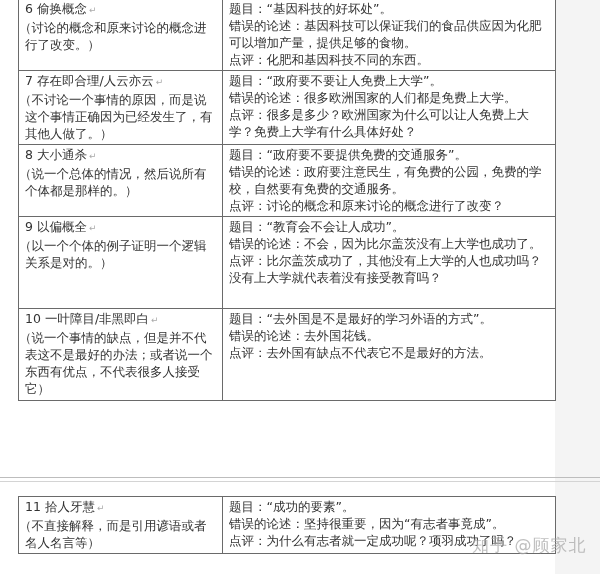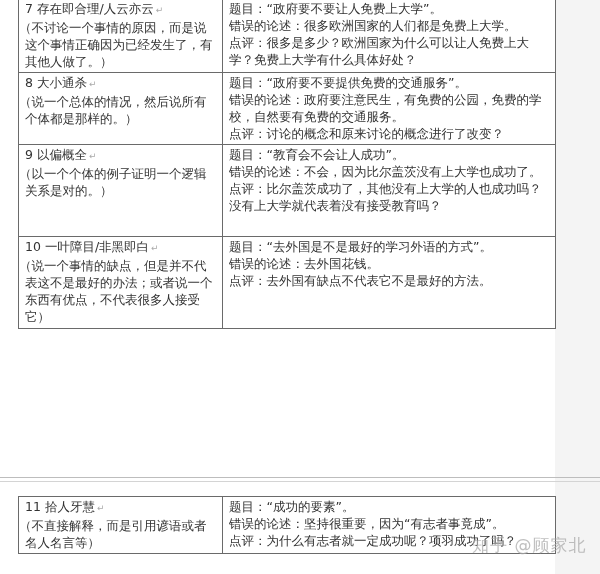--- a/index.html
+++ b/index.html
@@ -51,20 +51,31 @@
 <body>
 
 <div class="page-margin"></div>
 
 <table class="doc" style="top:-2px;">
   <colgroup>
       <col class="c1">
       <col class="c2">
     </colgroup>
   <tbody>
+    <tr style="height:72px;">
+      <td>
+        <span class="title"><span>6</span> <span>偷换概念</span><span class="mark">↵</span></span>
+        <span class="desc">（讨论的概念和原来讨论的概念进行了改变。）</span>
+      </td>
+      <td>
+        <span class="line">题目：“基因科技的好坏处”。</span>
+        <span class="line">错误的论述：基因科技可以保证我们的食品供应因为化肥可以增加产量，提供足够的食物。</span>
+        <span class="line">点评：化肥和基因科技不同的东西。</span>
+      </td>
+    </tr>
     <tr style="height:72px;">
       <td>
         <span class="title"><span>7</span> <span>存在即合理/人云亦云</span><span class="mark">↵</span></span>
         <span class="desc">（不讨论一个事情的原因，而是说这个事情正确因为已经发生了，有其他人做了。）</span>
       </td>
       <td>
         <span class="line">题目：“政府要不要让人免费上大学”。</span>
         <span class="line">错误的论述：很多欧洲国家的人们都是免费上大学。</span>
         <span class="line">点评：很多是多少？欧洲国家为什么可以让人免费上大学？免费上大学有什么具体好处？</span>
       </td>

